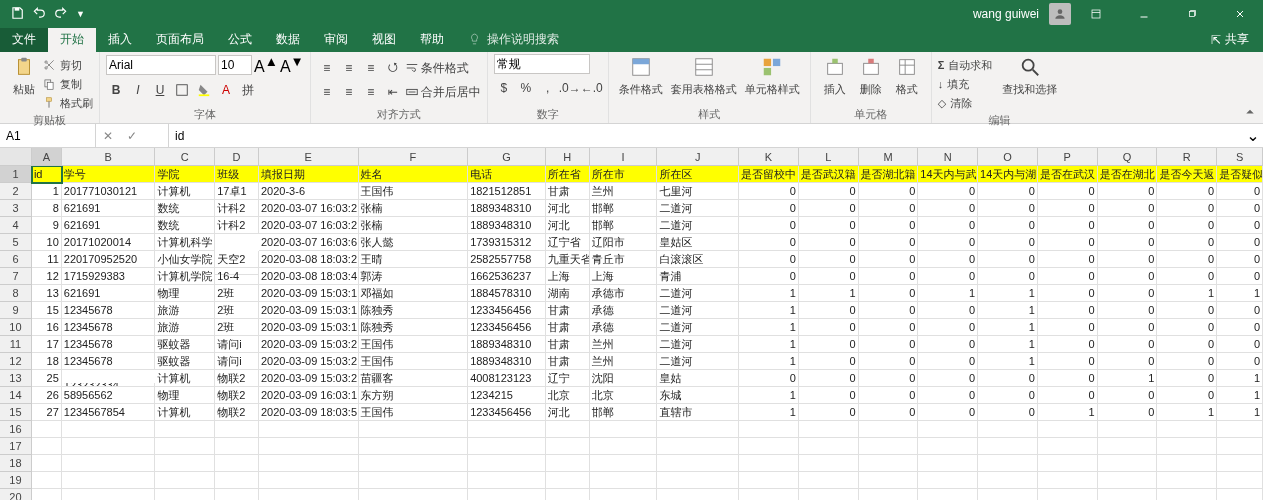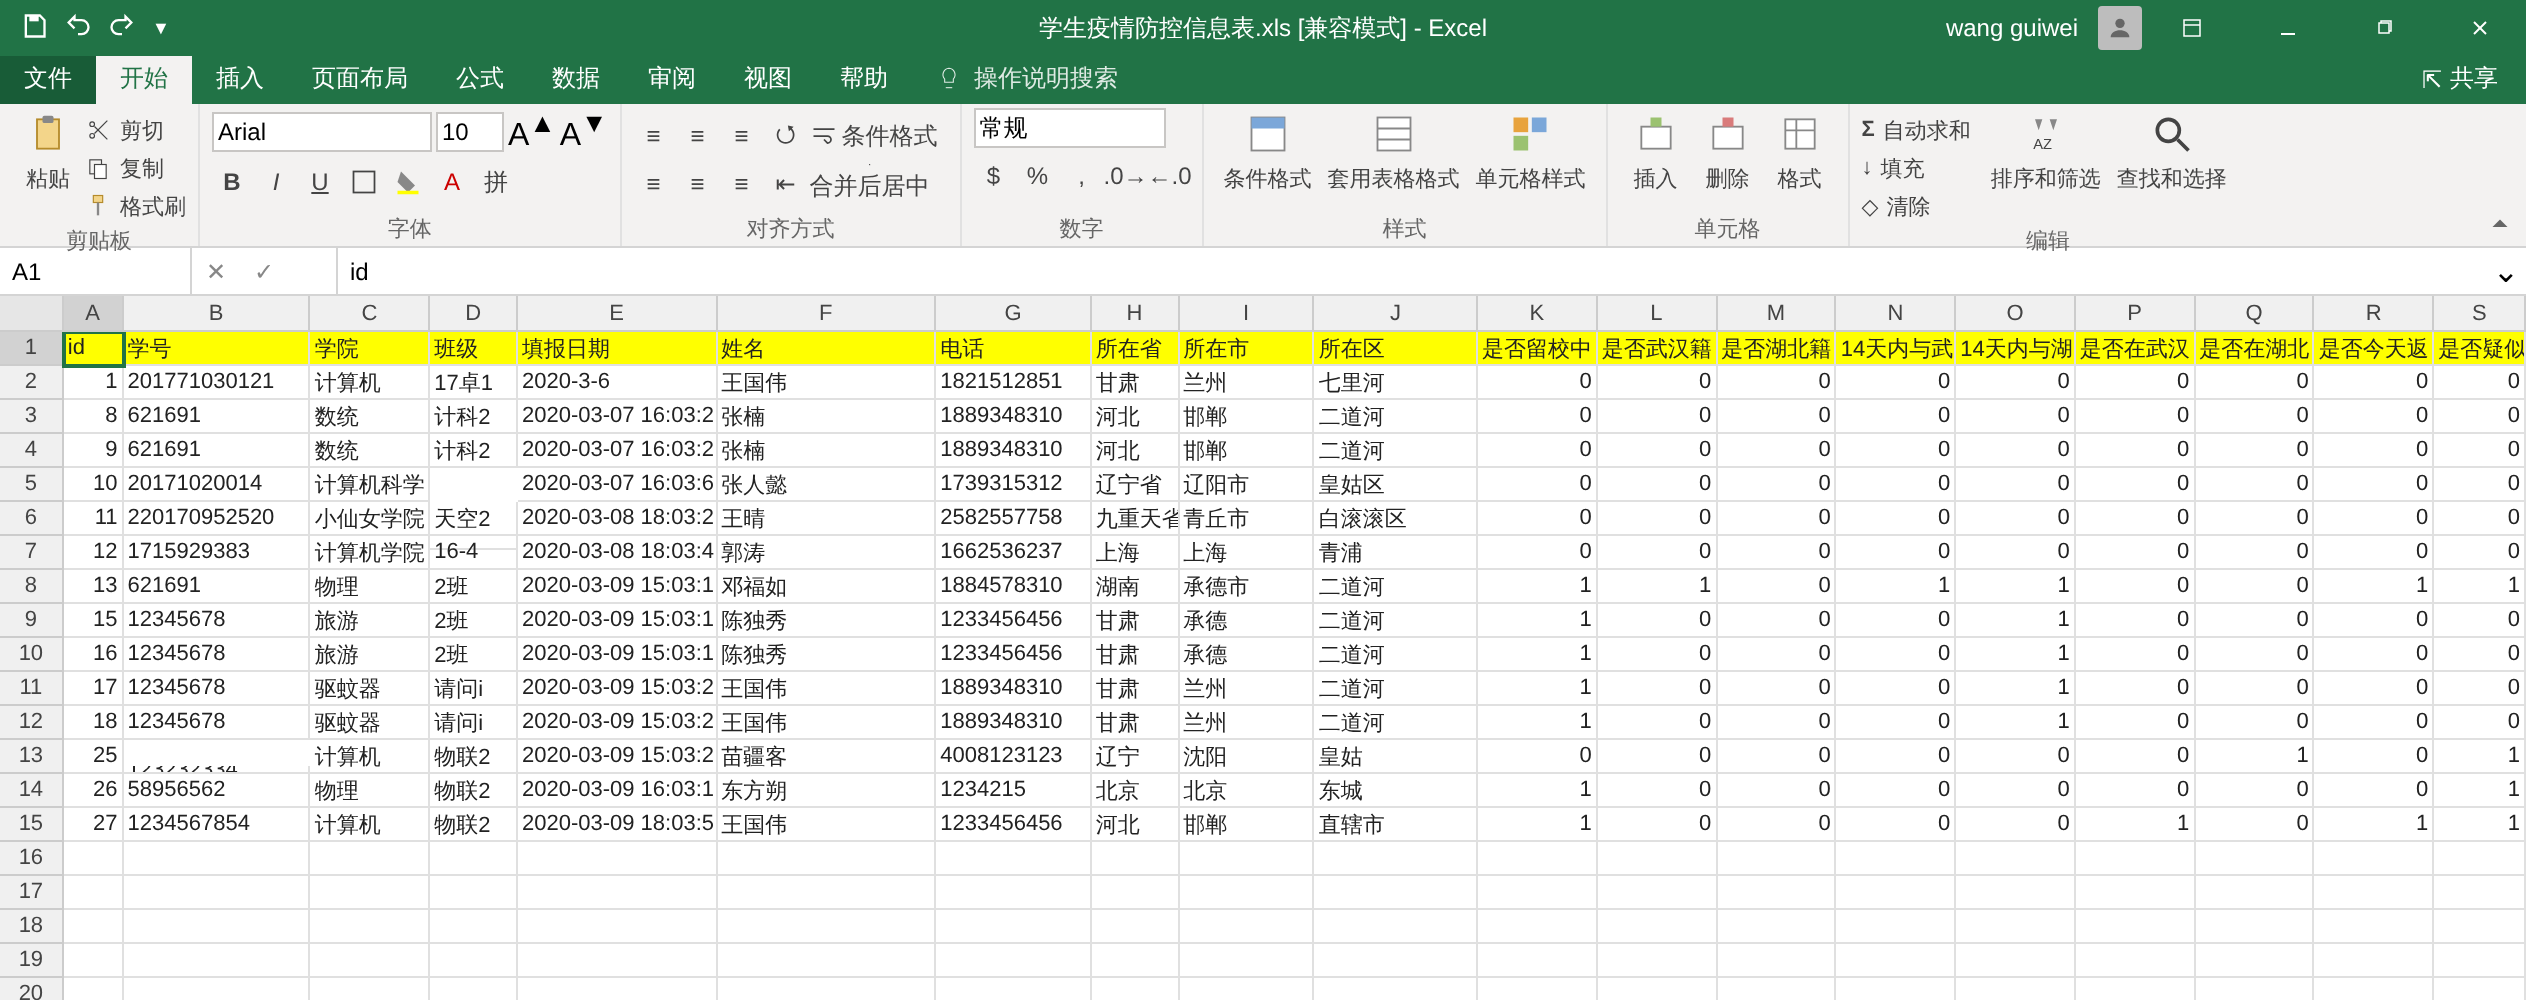--- a/index.html
+++ b/index.html
@@ -75,21 +75,20 @@
           <rect x="8" y="3" width="8" height="5" fill="#fff"></rect>
         </svg></span>
     <span><svg viewBox="0 0 24 24">
           <path d="M9 14l-5-5 5-5v3h6a6 6 0 010 12h-3" fill="none" stroke="#fff" stroke-width="2"></path>
         </svg></span>
     <span><svg viewBox="0 0 24 24">
           <path d="M15 14l5-5-5-5v3H9a6 6 0 000 12h3" fill="none" stroke="#fff" stroke-width="2"></path>
         </svg></span>
     <span style="font-size:9px;">▼</span>
   </div>
-  <div class="title">学生疫情防控信息表.xls [兼容模式] - Excel</div>
   <div class="winctrl">
     <span class="user">wang guiwei</span>
     <span class="avatar">
         <svg viewBox="0 0 24 24">
           <circle cx="12" cy="8" r="4"></circle>
           <path d="M4 20c0-4 4-6 8-6s8 2 8 6"></path>
         </svg>
       </span>
     <span class="wcbtn">
         <svg viewBox="0 0 24 24">
@@ -225,21 +224,21 @@
               <path d="M2 4h12M2 8h8a2 2 0 010 4l-2-2" fill="none" stroke="#444"></path>
             </svg>
             <span>条件格式</span>
           </span>
       </div>
       <div class="iconrow">
         <span class="ib">≡</span>
         <span class="ib">≡</span>
         <span class="ib">≡</span>
         <span class="ib">⇤</span>
-        <span class="ib" style="width:auto; gap:2px;flex-direction:column;">
+        <span class="ib" style="width:auto; gap:2px;">
             <svg viewBox="0 0 16 16" style="width:14px;">
               <rect x="2" y="5" width="12" height="6" fill="none" stroke="#444"></rect>
               <line x1="4" y1="8" x2="12" y2="8" stroke="#444"></line>
             </svg>
             <span>合并后居中</span>
           </span>
       </div>
     </div>
     <div class="label">对齐方式</div>
   </div>
@@ -337,29 +336,20 @@
           </div>
         <div class="mb">
             <span>↓</span>
             <span>填充</span>
           </div>
         <div class="mb">
             <span>◇</span>
             <span>清除</span>
           </div>
       </div>
-      <div class="btncol">
-          <div class="iconbig">
-            <svg viewBox="0 0 24 24">
-              <path d="M6 4h4l-2 6zM14 4h4l-2 6z" fill="#888"></path>
-              <text x="5" y="20" font-size="8" fill="#444">AZ</text>
-            </svg>
-          </div>
-          <span>排序和筛选</span>
-        </div>
       <div class="btncol">
           <div class="iconbig">
             <svg viewBox="0 0 24 24">
               <circle cx="10" cy="10" r="6" fill="none" stroke="#444" stroke-width="2"></circle>
               <line x1="15" y1="15" x2="21" y2="21" stroke="#444" stroke-width="2"></line>
             </svg>
           </div>
           <span>查找和选择</span>
         </div>
     </div>

